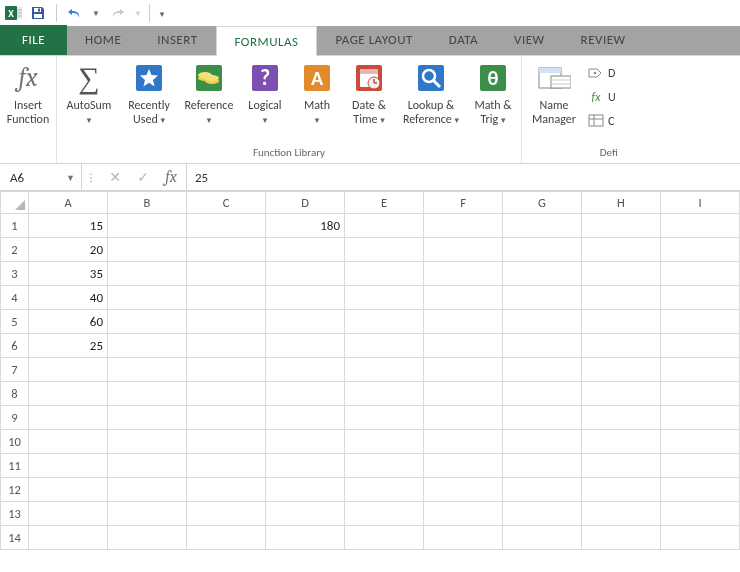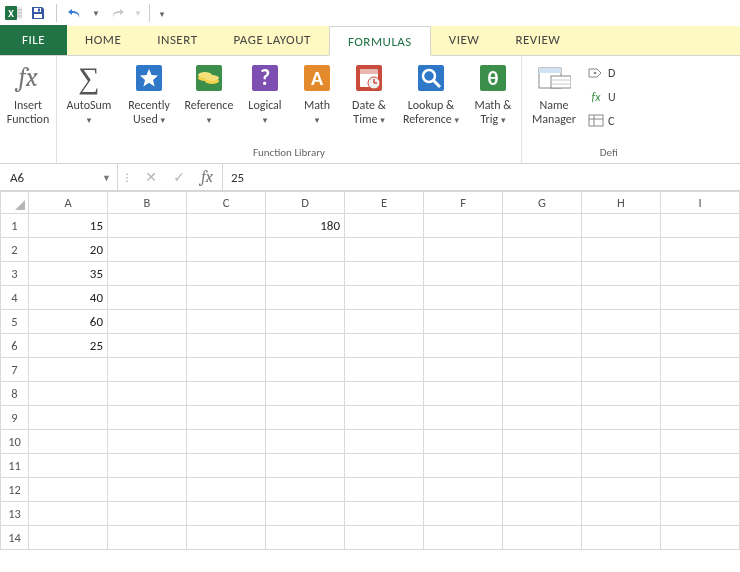--- a/index.html
+++ b/index.html
@@ -5,21 +5,21 @@
 * { box-sizing: border-box; margin: 0; padding: 0; }
 body { font-family: "Segoe UI", Calibri, sans-serif; font-size: 13px; color: #333; background: #fff; overflow: hidden; width: 740px; height: 572px; }
 
 
 .qat { height: 26px; background: #fff; display: flex; align-items: center; padding: 0 4px; gap: 0px; }
 .qat .app-ico { width: 20px; height: 20px; display: flex; align-items: center; justify-content: center; }
 .qat-btn { width: 28px; height: 24px; display: flex; align-items: center; justify-content: center; cursor: pointer; }
 .sep-v { width: 1px; height: 18px; background: #ccc; margin: 0 4px; }
 
 
-.ribbon-tabs { height: 30px; background: #fef9c3; display: flex; align-items: flex-end; border-bottom: 1px solid #d4d4d4; }
+.ribbon-tabs { height: 30px; background: #a3a3a3; display: flex; align-items: flex-end; border-bottom: 1px solid #d4d4d4; }
 .tab { padding: 0 18px; height: 30px; line-height: 30px; font-size: 13px; color: #444; cursor: pointer; letter-spacing: 0.5px; }
 .tab.file { background: #217346; color: #fff; padding: 0 22px; }
 .tab.active { border: 1px solid #d4d4d4; border-bottom: 1px solid #fff; margin-bottom: -1px; background: #fff; color: #217346; }
 
 
 .ribbon { height: 108px; background: #fff; border-bottom: 1px solid #d4d4d4; display: flex; overflow: hidden; }
 .group { display: flex; flex-direction: column; border-right: 1px solid #e3e3e3; padding: 2px 2px 0 2px; }
 .group-body { display: flex; flex: 1 1 auto; align-items: flex-start; }
 .group-label { text-align: center; font-size: 11px; color: #666; height: 18px; line-height: 15px; padding-bottom: 2px; }
 .rbtn { display: flex; flex-direction: column; align-items: center; justify-content: flex-start; width: 60px; height: 86px; padding: 1px 2px; cursor: pointer; }
@@ -27,21 +27,21 @@
 .rbtn.narrow { width: 52px; }
 .rbtn .ico-big { width: 36px; height: 36px; display: flex; align-items: center; justify-content: center; margin-top: 1px; margin-bottom: 2px; }
 .rbtn .lbl { font-size: 12px; text-align: center; line-height: 14px; color: #444; }
 .rbtn .dd { font-size: 9px; color: #666; }
 .stack { display: flex; flex-direction: column; gap: 2px; padding: 4px 4px; }
 .stack-row { display: flex; align-items: center; gap: 4px; font-size: 12px; color: #444; height: 22px; cursor: pointer; white-space: nowrap; }
 .stack-row .ico-sm { width: 16px; height: 16px; display: flex; align-items: center; justify-content: center; }
 
 
 .fbar { height: 27px; border-bottom: 1px solid #d4d4d4; display: flex; align-items: stretch; }
-.name-box { width: 118px; border-right: 1px solid #d4d4d4; display: flex; align-items: center; padding: 0 6px 0 10px; justify-content: space-between; font-size: 13px; }
+.name-box { width: 82px; border-right: 1px solid #d4d4d4; display: flex; align-items: center; padding: 0 6px 0 10px; justify-content: space-between; font-size: 13px; }
 .fbar .spacer-btn { width: 18px; display: flex; align-items: center; justify-content: center; border-left: 0; color: #888; font-size: 10px;}
 .fx-ctrls { display: flex; align-items: center; border-right: 1px solid #d4d4d4; padding: 0 6px; gap: 10px; }
 .fx-ctrls .ctl { width: 18px; text-align: center; color: #b5b5b5; font-size: 14px; font-family: "Segoe UI Symbol"; }
 .fx-input { flex: 1; padding: 0 8px; display: flex; align-items: center; font-size: 13px; }
 
 
 .sheet-wrap { position: relative; }
 .sheet { border-collapse: collapse; table-layout: fixed; }
 .sheet th, .sheet td { border: 1px solid #d9d9d9; }
 .sheet th { background: #fff; font-weight: normal; color: #555; font-size: 12.5px; }
@@ -96,22 +96,23 @@
   <div class="sep-v"></div>
   <div class="qat-btn" style="width:16px">
       <span style="font-size:9px;color:#666">▾</span>
     </div>
 </div>
 
 <div class="ribbon-tabs">
   <div class="tab file">FILE</div>
   <div class="tab">HOME</div>
   <div class="tab">INSERT</div>
+  <div class="tab active">FORMULAS</div>
   <div class="tab">PAGE LAYOUT</div>
-  <div class="tab active">FORMULAS</div>
+  <div class="tab">DATA</div>
   <div class="tab">VIEW</div>
   <div class="tab">REVIEW</div>
 </div>
 
 <div class="ribbon">
   <div class="group">
     <div class="group-body">
       <div class="rbtn narrow">
         <div class="ico-big">
             <span style="font-family:Cambria,serif;font-style:italic;font-size:26px;color:#777">fx</span>

